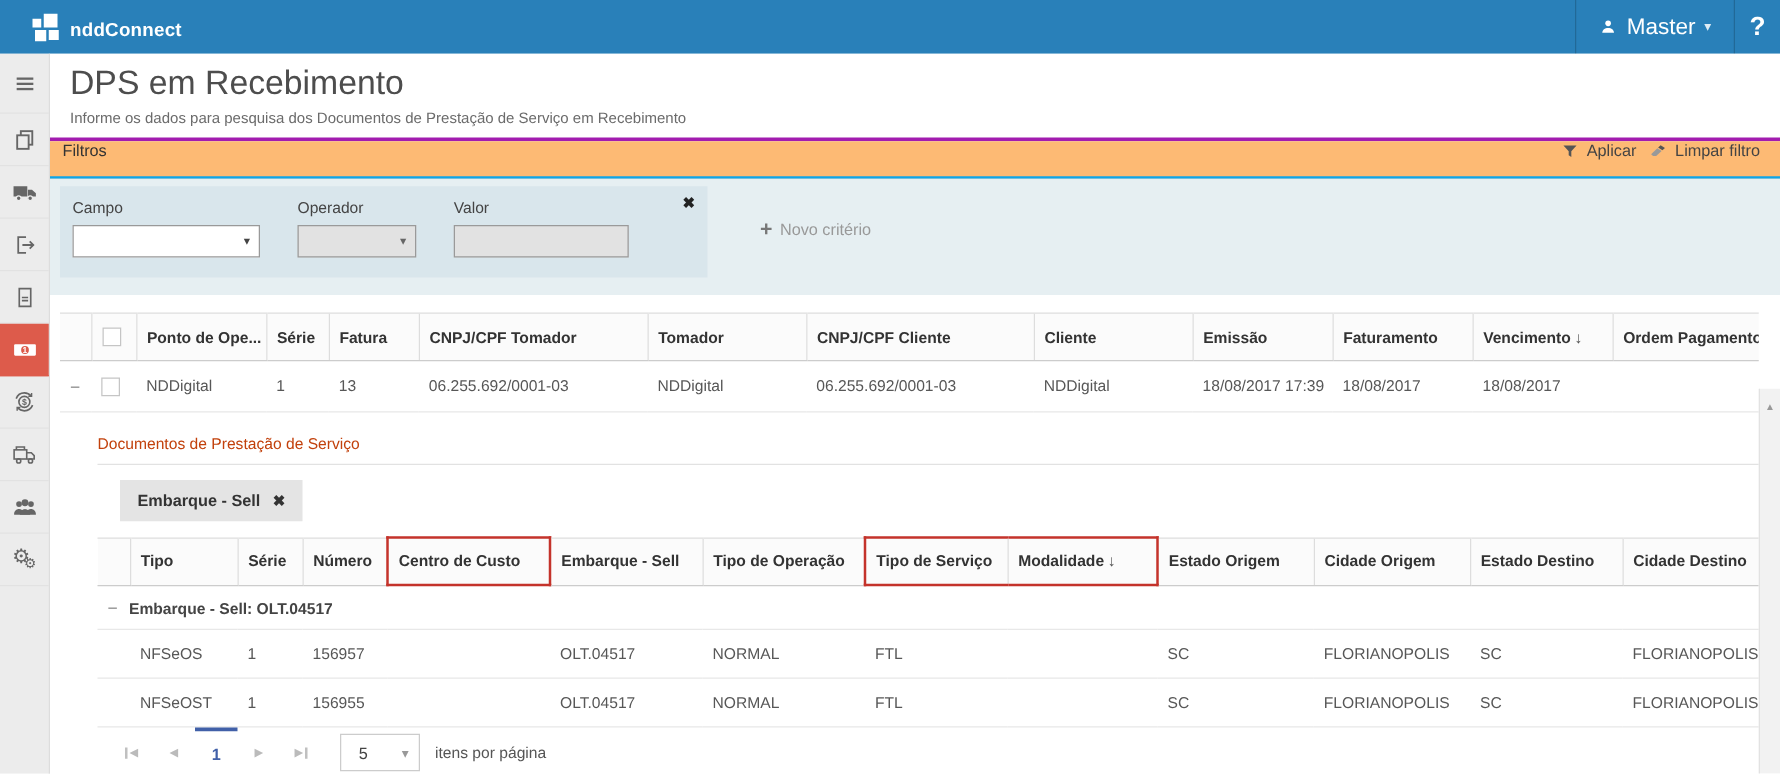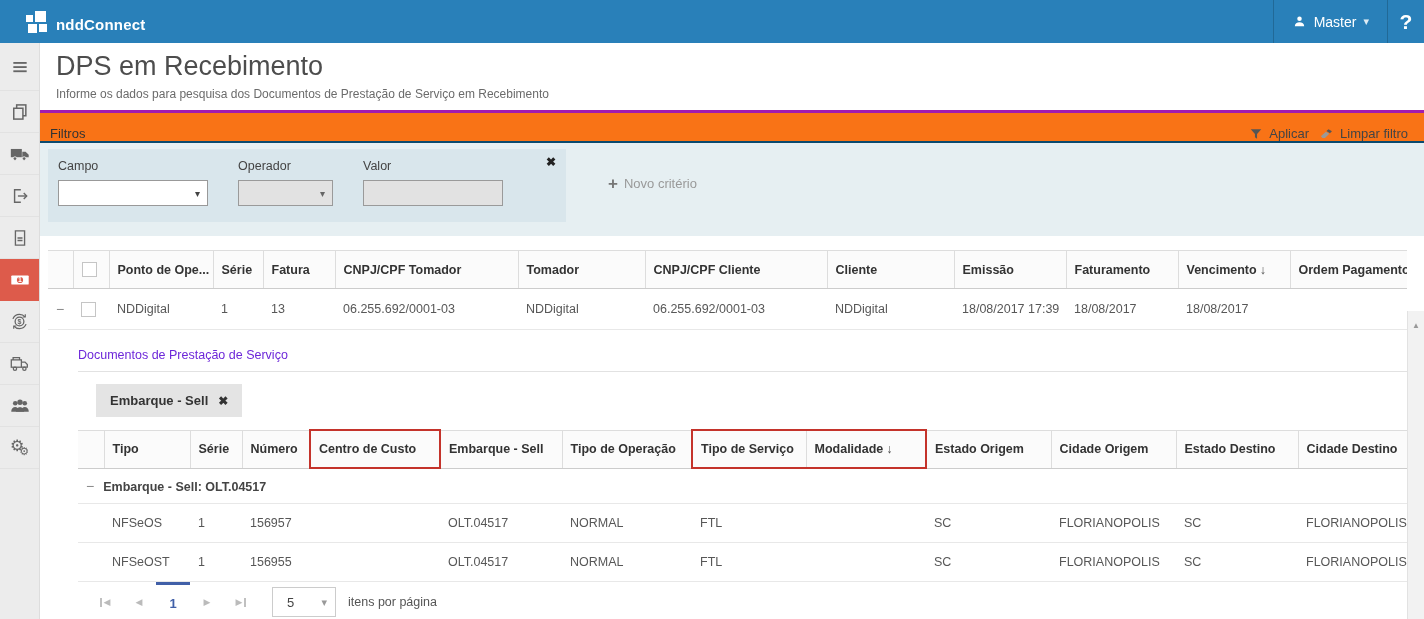--- a/index.html
+++ b/index.html
@@ -13,21 +13,21 @@
   .logo { position:relative; width:22px; height:22px; }
   .logo i { position:absolute; background:#fff; display:block; }
   .logo .s1 { left:0;  top:4px;  width:7px;  height:7px; }
   .logo .s2 { left:9px; top:0;   width:11px; height:11px; }
   .logo .s3 { left:2px; top:13px; width:9px; height:9px; }
   .logo .s4 { left:13px;top:13px; width:8px; height:8px; }
   .brand-name { font-size:15px; font-weight:bold; letter-spacing:.2px; }
   .user-box { display:flex; align-items:center; gap:7px; padding:0 18px; height:43px;
               border-left:1px solid rgba(0,0,0,.18); border-right:1px solid rgba(0,0,0,.18);
               cursor:pointer; }
-  .user-box .uname { font-size:14px; }
+  .user-box .uname { font-size:18px; }
   .user-box .chev { font-size:11px; color:rgba(255,255,255,.85); }
   .help-box { width:36px; height:43px; display:flex; align-items:center; justify-content:center;
               font-size:21px; font-weight:bold; cursor:pointer; }
 
   
   .app-body { display:flex; height:576px; }
   .sidebar { width:40px; background:#ececec; border-right:1px solid #ddd; }
   .side-item { width:100%; height:42px; display:flex; align-items:center; justify-content:center;
                border-bottom:1px solid #e2e2e2; cursor:pointer; color:#666; }
   .side-item.first { height:48px; }
@@ -37,22 +37,22 @@
   .gear-small { font-size:11px; margin-left:-5px; vertical-align:-4px; display:inline-block; }
 
   .content { flex:1; background:#fff; position:relative; overflow:hidden; }
 
   
   .page-head { padding:8px 16px 9px 16px; border-bottom:3px solid #a21caf; }
   .page-title { font-size:27px; font-weight:300; color:#4d4d4d; }
   .page-sub { font-size:12px; color:#6b6b6b; margin-top:5px; }
 
   
-  .filters-bar { height:30px; background:#f97316; display:flex; align-items:flex-end;
-                 padding:0 16px 0 10px; border-bottom:2px solid #0c4a6e; }
+  .filters-bar { height:30px; background:#fdba74; display:flex; align-items:flex-start;
+                 padding:0 16px 0 10px; border-bottom:2px solid #0ea5e9; }
   .filters-title { font-size:13px; color:#333; flex:1; }
   .filter-actions { display:flex; align-items:center; gap:10px; }
   .filter-btn { display:flex; align-items:center; gap:6px; font-size:13px; color:#444; cursor:pointer; }
 
   .filter-content { background:#e6eff2; padding:6px 0 14px 8px; display:flex; align-items:flex-start; }
   .criteria-panel { position:relative; background:#d9e6ec; width:518px; padding:10px 14px 16px 10px;
                     display:flex; gap:30px; }
   .crit-field .flabel { font-size:12.5px; color:#444; margin-bottom:7px; }
   .select { height:26px; background:#fff; border:1px solid #999; display:flex; align-items:center;
             cursor:pointer; }
@@ -81,21 +81,21 @@
   .sort-arrow { font-weight:normal; color:#555; margin-left:3px; }
   .expand-icon { color:#888; font-size:14px; cursor:pointer; }
   .cb { width:15px; height:15px; background:#fff; border:1px solid #c5c5c5; cursor:pointer; }
 
   th.red  { border:2px solid #c4332b; }
   th.red-l{ border-top:2px solid #c4332b; border-bottom:2px solid #c4332b; border-left:2px solid #c4332b;margin-left:24px; }
   th.red-r{ border-top:2px solid #c4332b; border-bottom:2px solid #c4332b; border-right:2px solid #c4332b; }
 
   
   .detail { margin:0 17px 0 38px; }
-  .detail-title { font-size:12.5px; color:#6d28d9; padding:14px 0 9px 0; border-bottom:1px solid #e2e2e2; }
+  .detail-title { font-size:12.5px; color:#c2410c; padding:14px 0 9px 0; border-bottom:1px solid #e2e2e2; }
   .chip-row { padding:12px 0 12px 18px; }
   .chip { display:inline-flex; align-items:center; gap:10px; background:#e4e4e4;
           padding:9px 14px; font-size:13px; font-weight:bold; color:#333; cursor:pointer; }
   .chip .x { font-size:12px; }
   .group-cell { font-weight:bold; color:#444; padding:9px 8px; }
   .group-cell .expand-icon { margin-right:9px; font-weight:normal; }
 
   
   .pager { display:flex; align-items:stretch; height:41px; border-bottom:1px solid #e0e0e0;
            padding-left:10px; }

